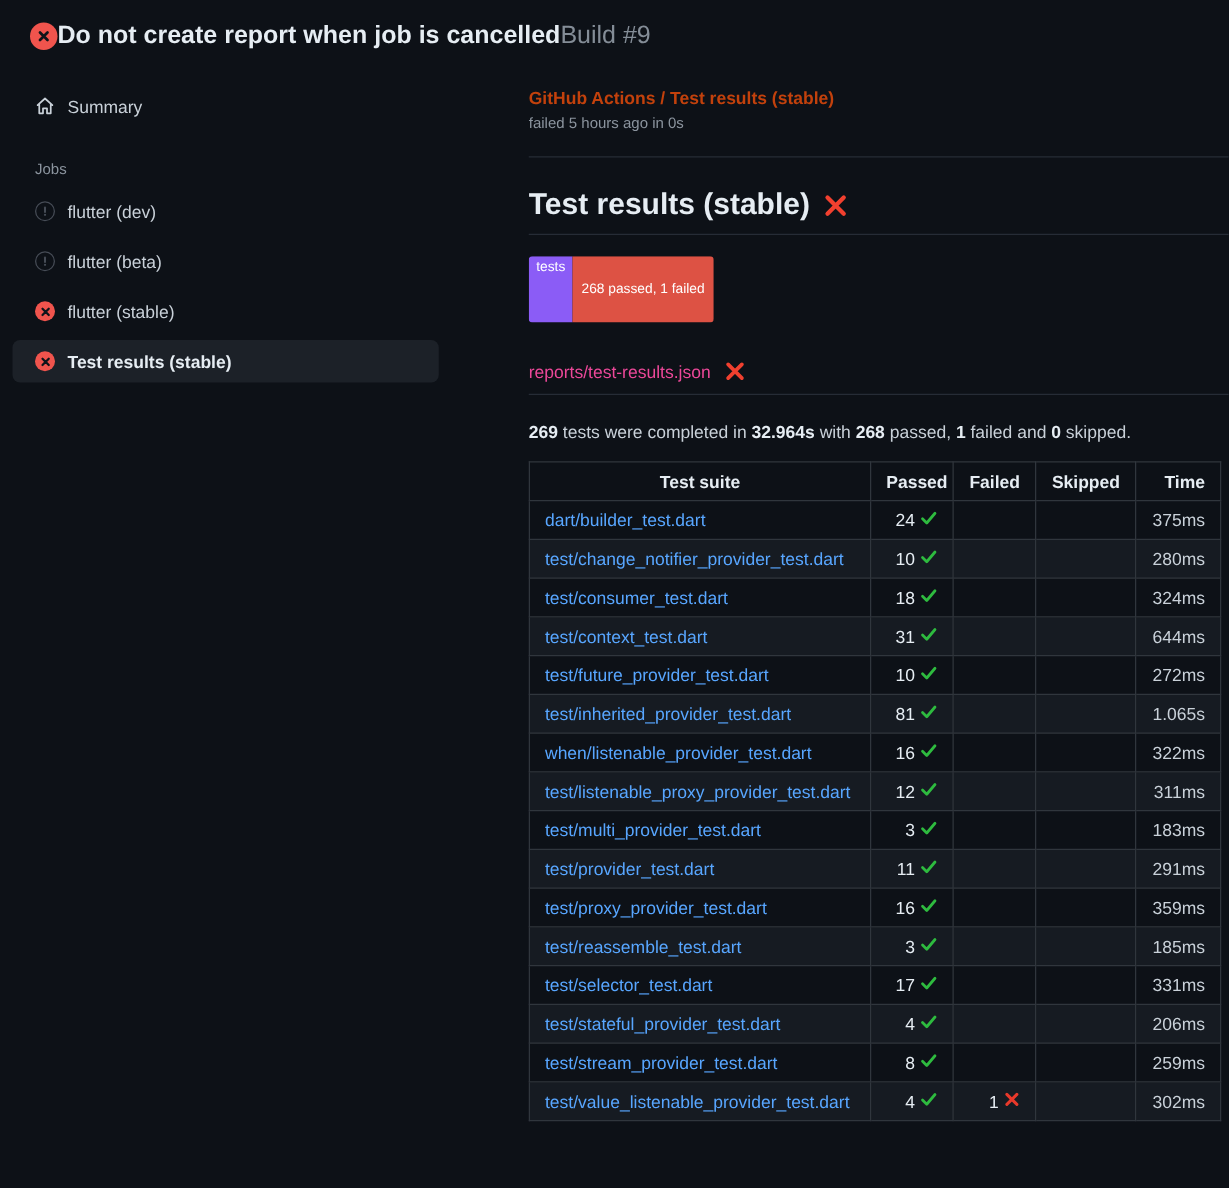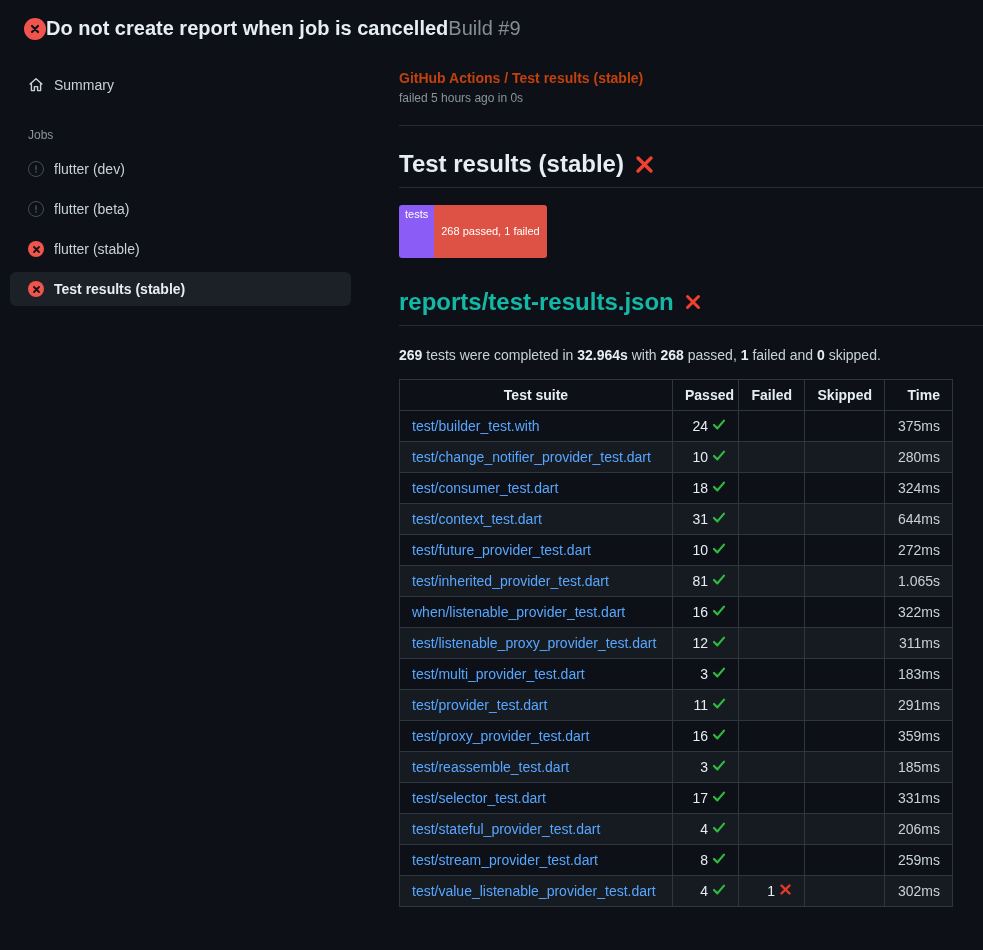--- a/index.html
+++ b/index.html
@@ -18,21 +18,21 @@
   }
   .status-circle {
     width: 22px; height: 22px; border-radius: 50%;
     background: #f0544d; flex: none;
     display: flex; align-items: center; justify-content: center;
   }
   .status-circle svg { display: block; }
   .top-title { font-size: 20px; font-weight: 700; color: #e6edf3; }
   .top-build { font-size: 20px; font-weight: 400; color: #848d97; }
   
-  .layout { display: flex; align-items: flex-start; }
+  .layout { display: flex; align-items: flex-start; gap: 24px; }
   .sidebar { width: 361px; flex: none; padding: 14px 10px 0 10px; }
   .main { flex: 1; margin-left: 38px; padding-top: 16px; min-width: 0; }
   
   .side-row {
     display: flex; align-items: center; gap: 10px;
     padding: 9px 18px; border-radius: 6px;
     color: #c9d1d9; cursor: pointer;
   }
   .side-row .icon16 { width: 16px; height: 16px; flex: none; display: flex; align-items: center; justify-content: center; }
   .jobs-label {
@@ -59,21 +59,21 @@
     display: flex; align-items: center; gap: 10px;
     margin-top: 24px; padding-bottom: 9px;
     border-bottom: 1px solid #262c36;
   }
   .h1-row .h-text { font-size: 24px; font-weight: 700; color: #e6edf3; }
   .h2-row {
     display: flex; align-items: center; gap: 10px;
     margin-top: 30px; padding-bottom: 9px;
     border-bottom: 1px solid #262c36;
   }
-  .h2-row .h-text { font-size: 24px; font-weight: 700; color: #14b8a6; }
+  .h2-row .h-text { font-size: 14px; font-weight: 400; color: #ec4899; }
   .big-x svg { display: block; }
   
   .badge {
     display: inline-flex; margin-top: 17px;
     border-radius: 3px; overflow: hidden;
     font-size: 11px; line-height: 19px; color: #ffffff;
   }
   .badge-left  { background: #8b5cf6; padding: 0 6px; }
   .badge-right { background: #dd5244; padding: 17px 7px; }
   
@@ -216,21 +216,21 @@
         <tr>
           <th class="col-suite">Test suite</th>
           <th class="col-passed">Passed</th>
           <th class="col-failed">Failed</th>
           <th class="col-skipped">Skipped</th>
           <th class="col-time">Time</th>
         </tr>
       </thead>
       <tbody id="results-body">
   <tr>
-    <td class="cell-suite"><a class="suite-link">test/builder_test.with</a></td>
+    <td class="cell-suite"><a class="suite-link">dart/builder_test.dart</a></td>
     <td class="cell-passed"><span class="cell-flex">
                 <span class="num">24</span>
                 <span class="mini-icon">
                   <svg width="14" height="13" viewBox="0 0 14 13">
                     <path d="M2 7 L5.4 10.4 L12 2.6" stroke="#2ebb3f" stroke-width="2.2" fill="none" stroke-linecap="round" stroke-linejoin="round"></path>
                   </svg>
                 </span>
               </span></td>
     <td class="cell-failed"></td>
     <td class="cell-skipped"></td>

